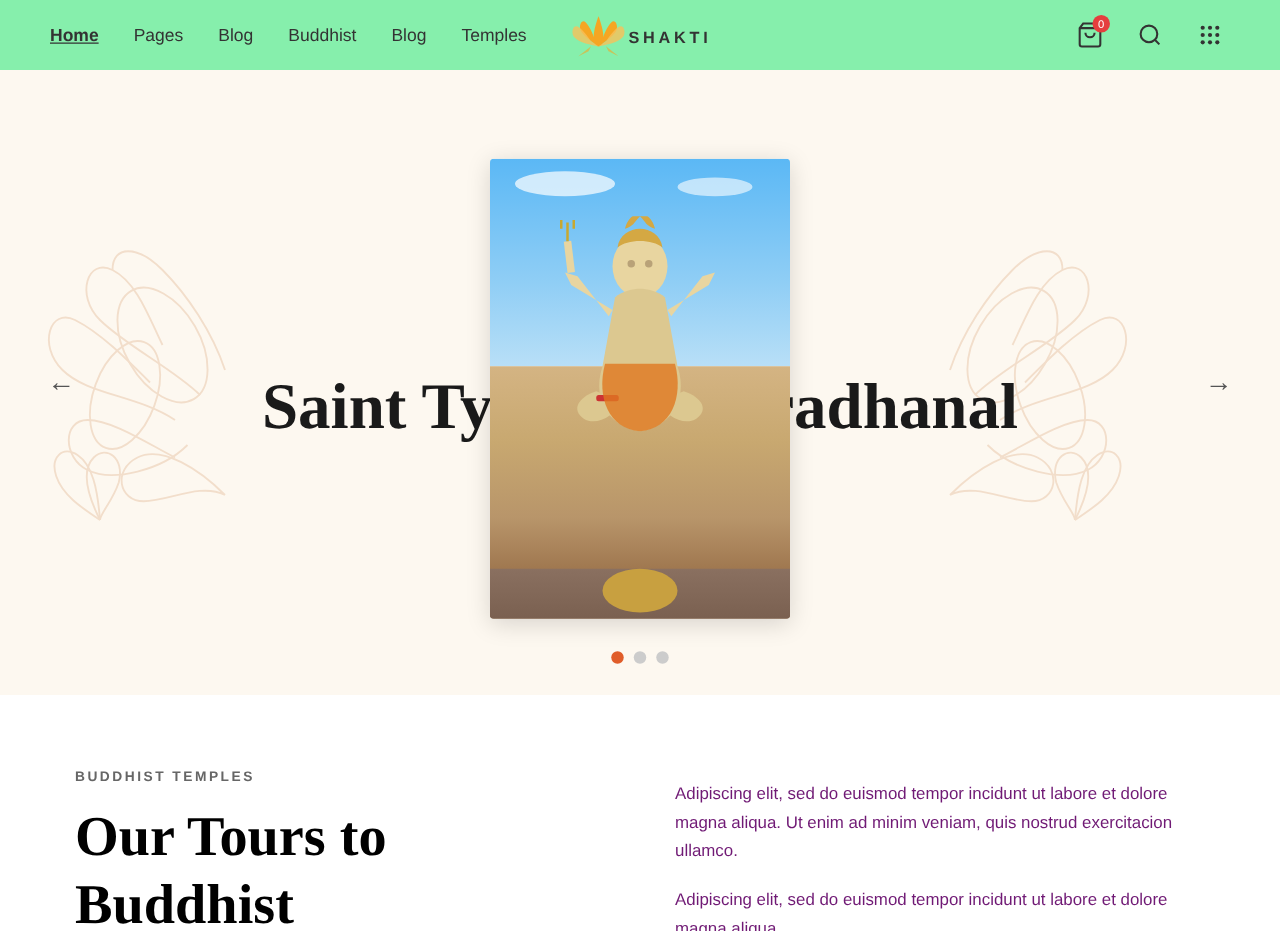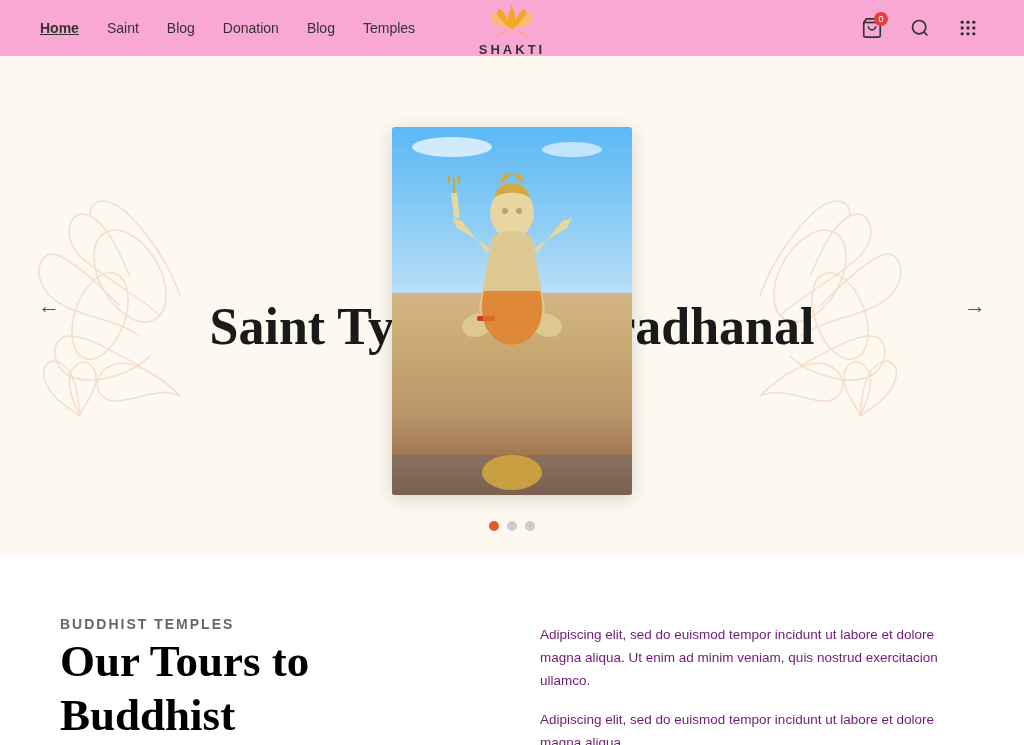--- a/index.html
+++ b/index.html
@@ -10,21 +10,21 @@
       width: 1024px;
       overflow-x: hidden;
     }
 
     
     header {
       display: flex;
       align-items: center;
       justify-content: space-between;
       padding: 12px 40px;
-      background: #f9a8d4;
+      background: #86efac;
       position: relative;
       z-index: 10;
     }
 
     nav {
       display: flex;
       align-items: center;
       gap: 28px;
     }
 
@@ -36,21 +36,21 @@
       font-weight: 400;
     }
 
     nav a.active {
       text-decoration: underline;
       font-weight: 600;
     }
 
     .logo-area {
       display: flex;
-      flex-direction: column;
+      flex-direction: row;
       align-items: center;
       position: absolute;
       left: 50%;
       transform: translateX(-50%);
     }
 
     .logo-icon {
       width: 48px;
       height: 40px;
     }
@@ -190,27 +190,27 @@
       gap: 60px;
       align-items: flex-start;
     }
 
     .content-left {
       flex: 1;
       max-width: 420px;
     }
 
     .section-tag {
-      font-size: 14px;
+      font-size: 11px;
       letter-spacing: 2px;
       font-family: Arial, sans-serif;
       font-weight: 700;
       color: #666;
       text-transform: uppercase;
-      margin-bottom: 2px;
+      margin-bottom: 14px;
     }
 
     .section-title {
       font-size: 45px;
       font-weight: 900;
       color: #000000;
       font-family: Georgia, serif;
       line-height: 1.2;
     }
 
@@ -264,23 +264,23 @@
       flex-direction: column;
       align-items: center;
     }
   </style>
 </head>
 <body>
 
 <header>
   <nav>
     <a href="#" class="active">Home</a>
-    <a href="#">Saint</a>
+    <a href="#">Pages</a>
     <a href="#">Blog</a>
-    <a href="#">Donation</a>
+    <a href="#">Buddhist</a>
     <a href="#">Blog</a>
     <a href="#">Temples</a>
   </nav>
 
   <div class="logo-area">
 
     <svg class="logo-icon" viewBox="0 0 48 38" fill="none" xmlns="http://www.w3.org/2000/svg">
 
       <path d="M24 4 C24 4 20 14 20 22 C20 26 22 28 24 28 C26 28 28 26 28 22 C28 14 24 4 24 4Z" fill="#f5a623"></path>
 

